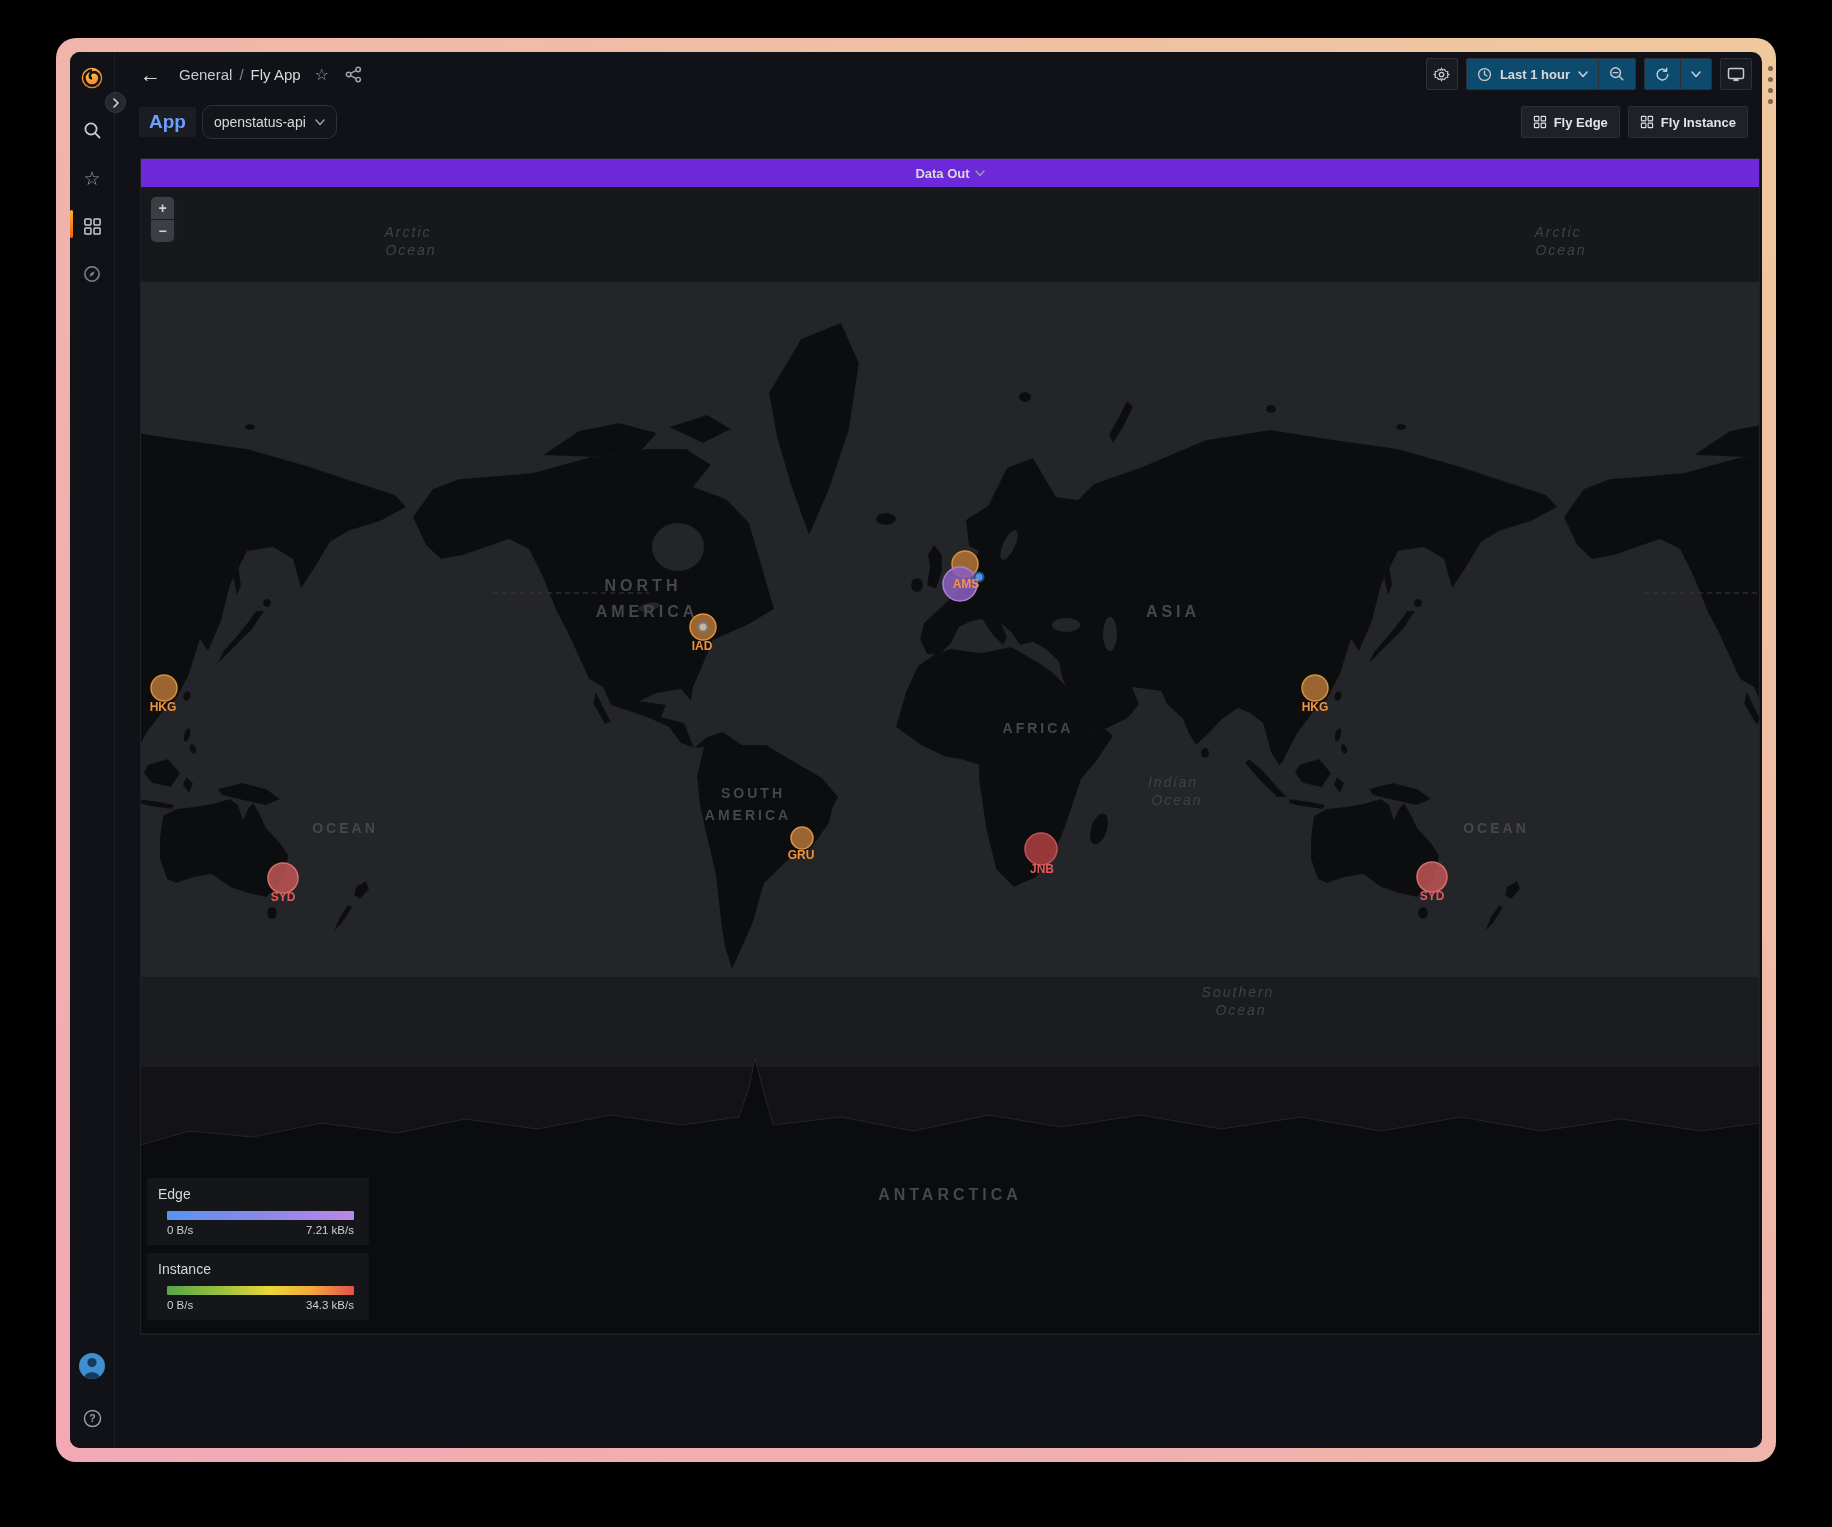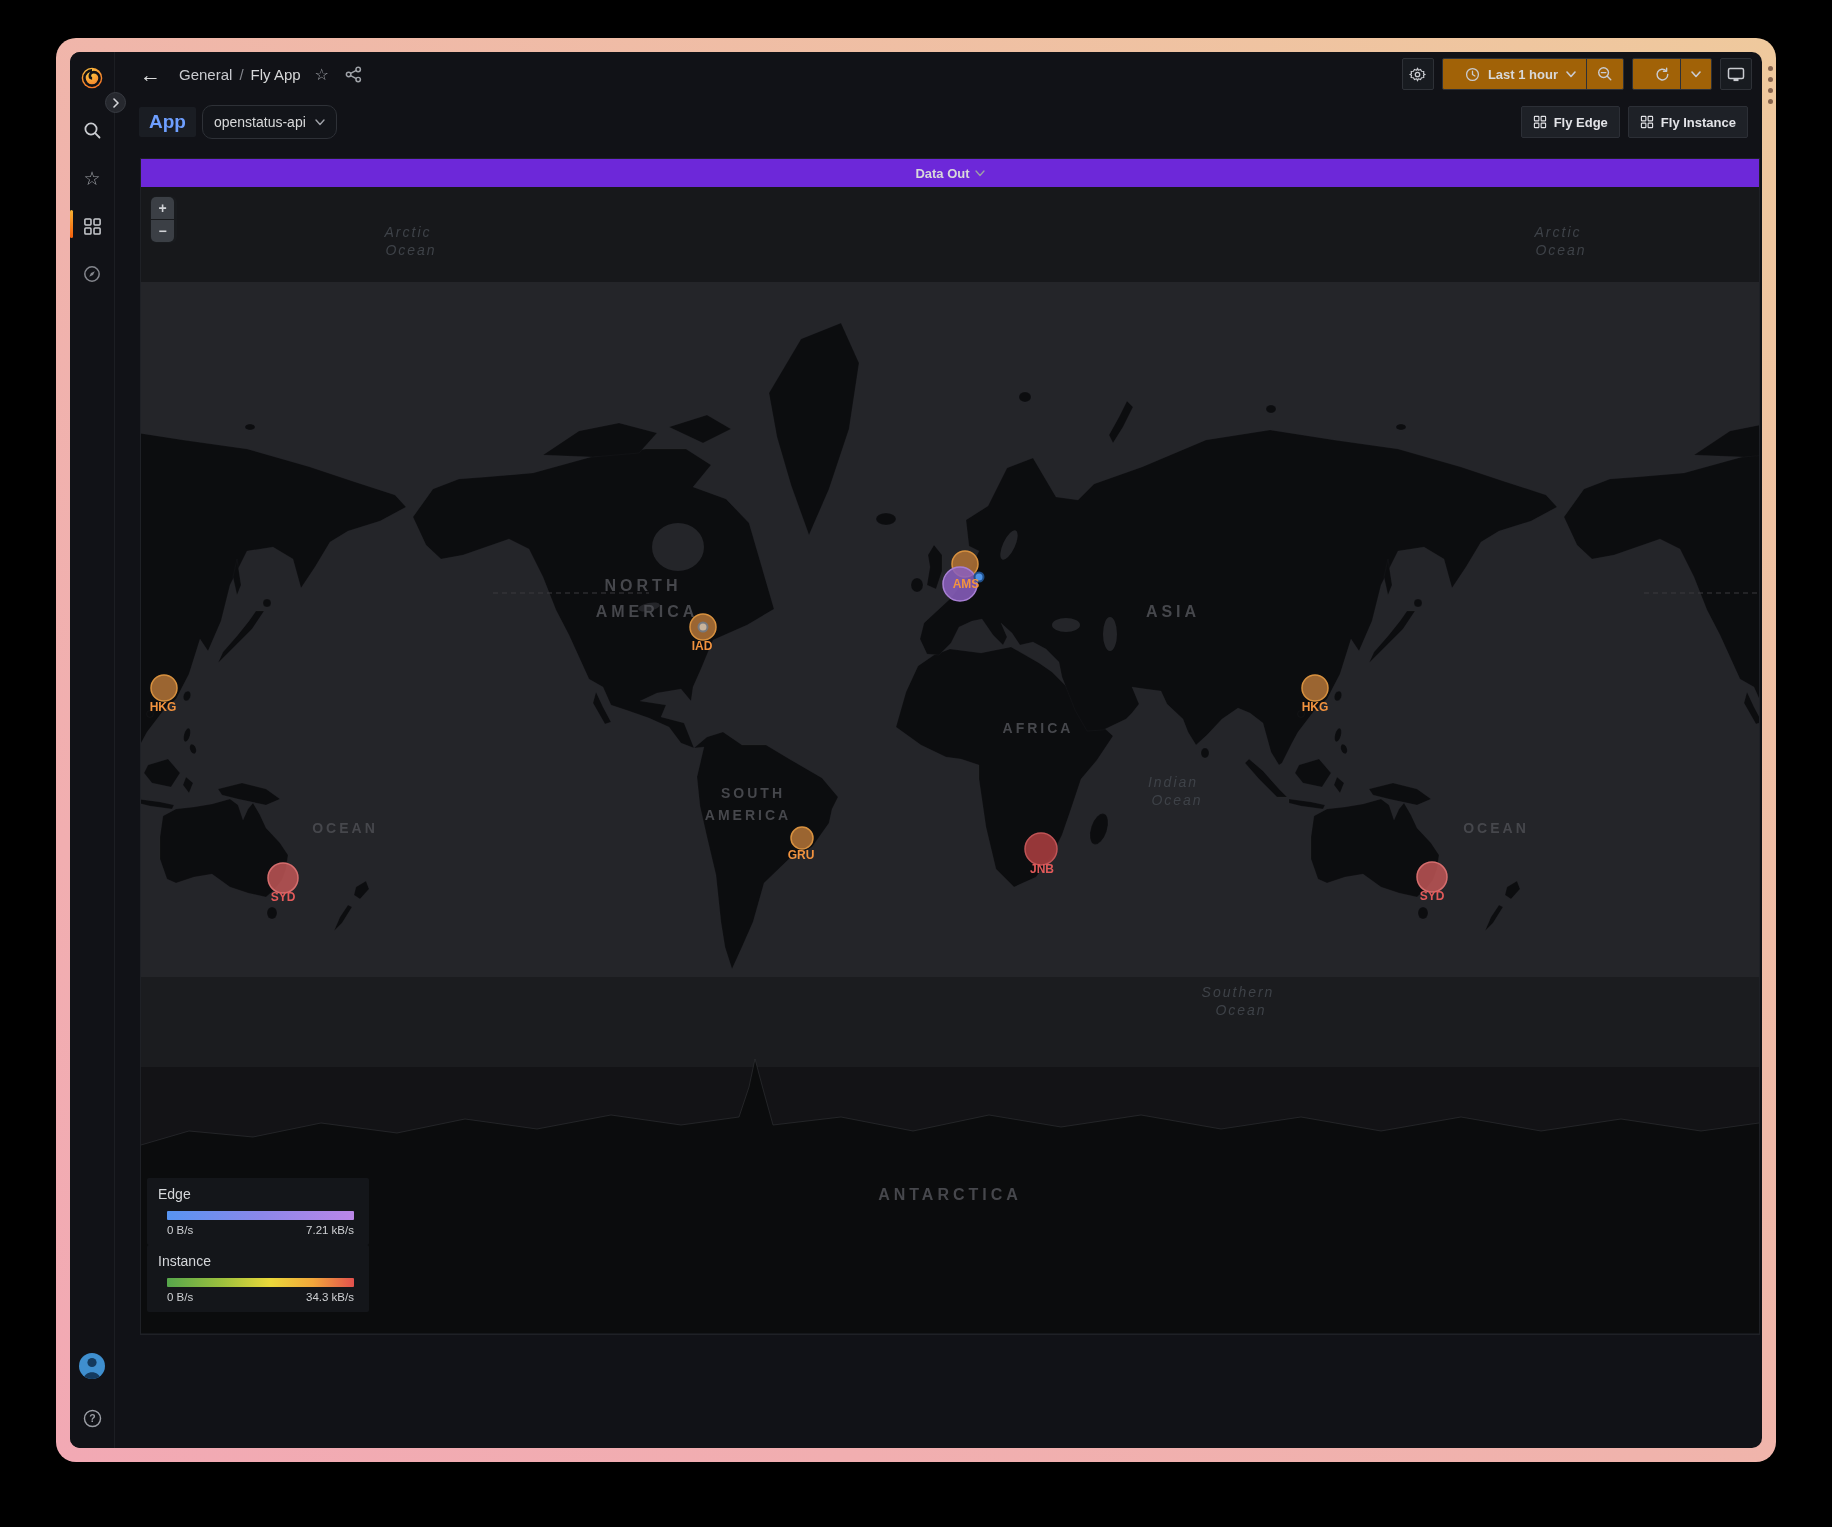--- a/index.html
+++ b/index.html
@@ -24,21 +24,21 @@
     padding:0 10px 0 26px;box-sizing:border-box;}
   .back-arrow{color:#d8d9da;font-size:21px;line-height:1;margin-right:18px;cursor:pointer;}
   .crumb{font-size:15px;color:#c9cacf;}
   .crumb-sep{color:#85878e;margin:0 7px;font-size:15px;}
   .crumb-current{font-size:15px;color:#d8d9da;}
   .nav-star{color:#9fa2a8;font-size:16px;margin-left:14px;}
   .nav-share{margin-left:16px;display:flex;}
   .nav-right{margin-left:auto;display:flex;align-items:center;gap:8px;}
   .nav-btn{height:32px;min-width:32px;display:flex;align-items:center;justify-content:center;
     background:#181b20;border:1px solid #2e3137;border-radius:2px;color:#c9cbd0;box-sizing:border-box;}
-  .btn-group{display:flex;align-items:stretch;height:32px;background:#a16207;border:1px solid #2e3137;border-radius:2px;box-sizing:border-box;padding-left:12px;}
+  .btn-group{display:flex;align-items:stretch;height:32px;background:#0c4a6e;border:1px solid #2e3137;border-radius:2px;box-sizing:border-box;}
   .btn-group .seg{display:flex;align-items:center;gap:8px;padding:0 10px;color:#d8d9da;}
   .btn-group .seg + .seg{border-left:1px solid #2e3137;}
   .time-label{font-size:13px;font-weight:bold;color:#d8d9da;white-space:nowrap;}
   
   .toolbar{position:absolute;left:44px;right:0;top:50px;height:40px;display:flex;align-items:center;
     padding:0 14px 0 25px;box-sizing:border-box;}
   .var-chip{height:30px;display:flex;align-items:center;padding:0 10px;background:#1a1d23;border-radius:2px;
     color:#6e9fff;font-size:19px;font-weight:bold;}
   .var-value{height:32px;display:flex;align-items:center;gap:9px;padding:0 11px;margin-left:6px;
     background:#13151a;border:1px solid #2e3137;border-radius:10px;color:#d8d9da;font-size:14px;}
@@ -51,21 +51,21 @@
   .panel-header{height:28px;display:flex;align-items:center;justify-content:center;gap:5px;background:#6d28d9;}
   .panel-title{font-size:13px;font-weight:bold;color:#d8d9da;}
   .map-wrap{position:relative;width:1618px;height:1146px;overflow:hidden;background:#242427;}
   
   .zoomctl{position:absolute;left:9px;top:9px;width:25px;border-radius:6px;background:#191b1e;padding:1px;z-index:20;}
   .zoomctl button{display:block;width:23px;height:22px;background:#3b3f45;border:none;color:#d0d2d6;
     font-size:14px;font-weight:bold;line-height:22px;padding:0;text-align:center;}
   .zoomctl button:first-child{border-radius:5px 5px 0 0;margin-bottom:1px;}
   .zoomctl button:last-child{border-radius:0 0 5px 5px;}
   
-  .legend{position:absolute;left:6px;top:991px;width:222px;z-index:20;display:flex;flex-direction:column;}
+  .legend{position:absolute;left:6px;top:991px;width:222px;z-index:20;display:flex;flex-direction:column;gap:8px;}
   .legend-box{background:rgba(22,24,28,.93);border-radius:2px;padding:8px 10px 9px 11px;}
   .legend-title{font-size:14px;color:#d5d7da;margin-bottom:9px;}
   .legend-box.tall .legend-title{}
   .legend-bar{height:9px;border-radius:1px;margin:0 5px 0 9px;}
   .bar-edge{background:linear-gradient(90deg,#5794F2 0%,#8b87ea 50%,#bb86e8 100%);}
   .bar-instance{background:linear-gradient(90deg,#56A64B 0%,#9ec13d 30%,#ead83a 55%,#f2a73b 78%,#e2514d 100%);}
   .legend-vals{display:flex;justify-content:space-between;margin:4px 5px 0 9px;font-size:11.5px;color:#cfd1d4;}
   
   .glbl-c{fill:#46474c;font-weight:bold;letter-spacing:4px;font-size:16px;}
   .glbl-c.sm{font-size:14px;letter-spacing:3px;}

